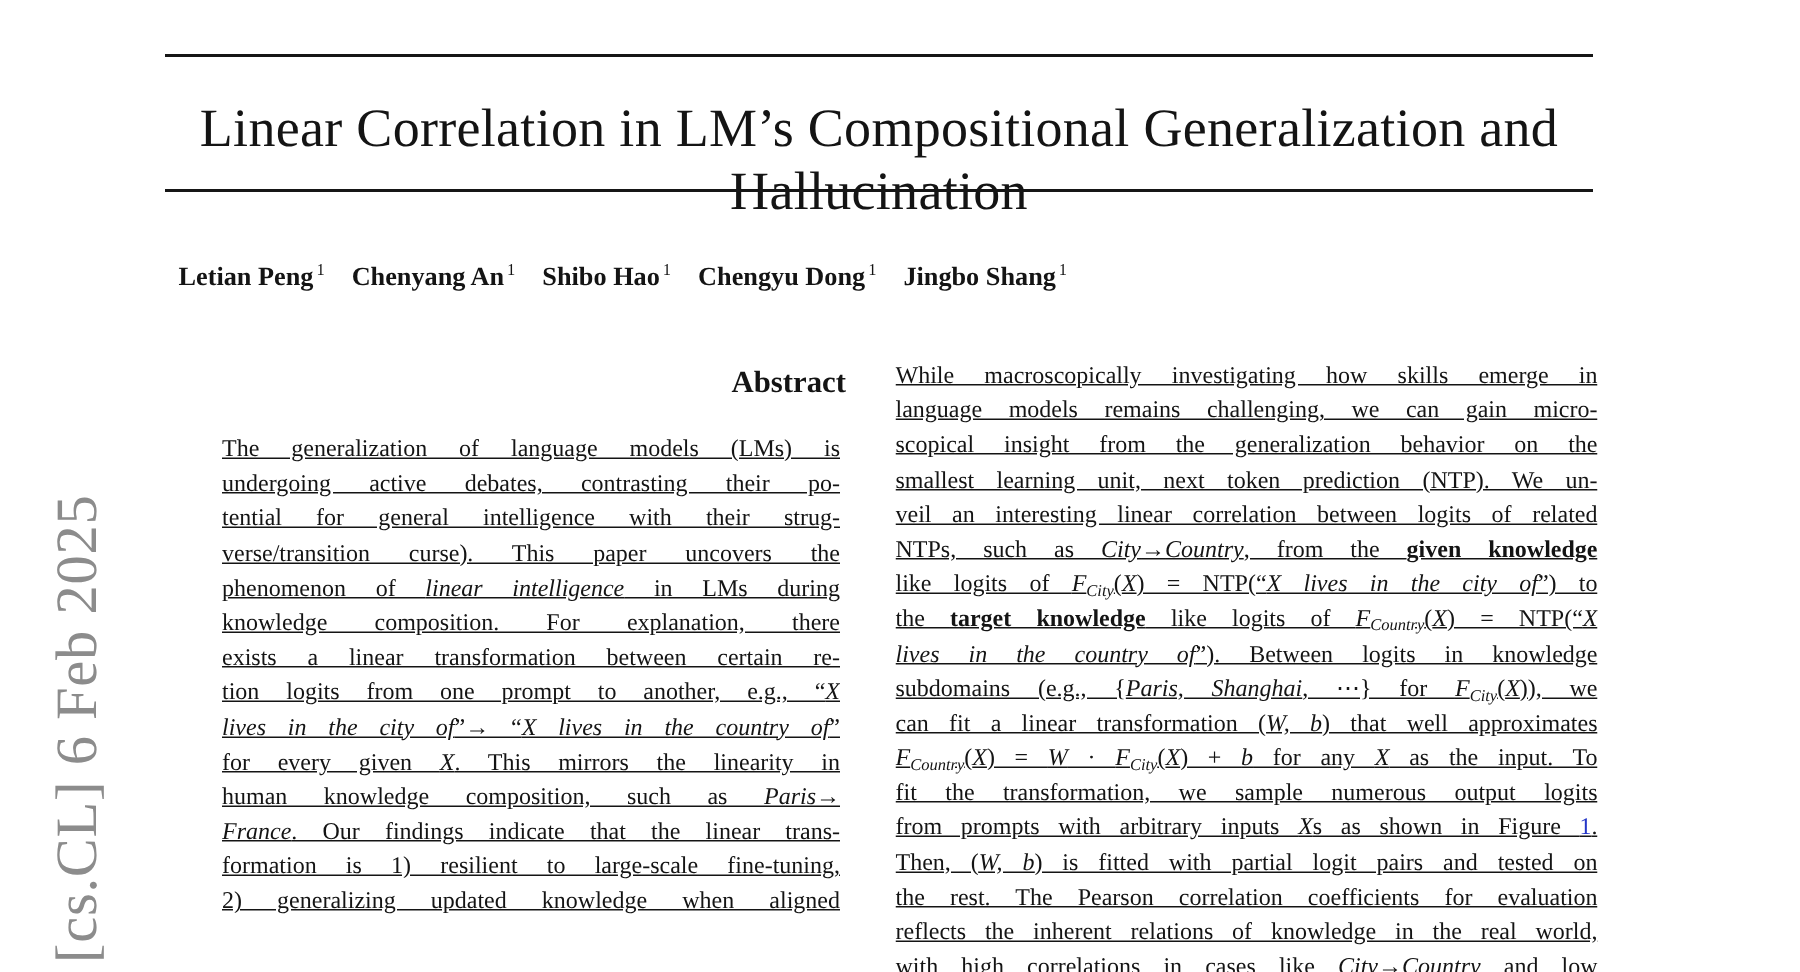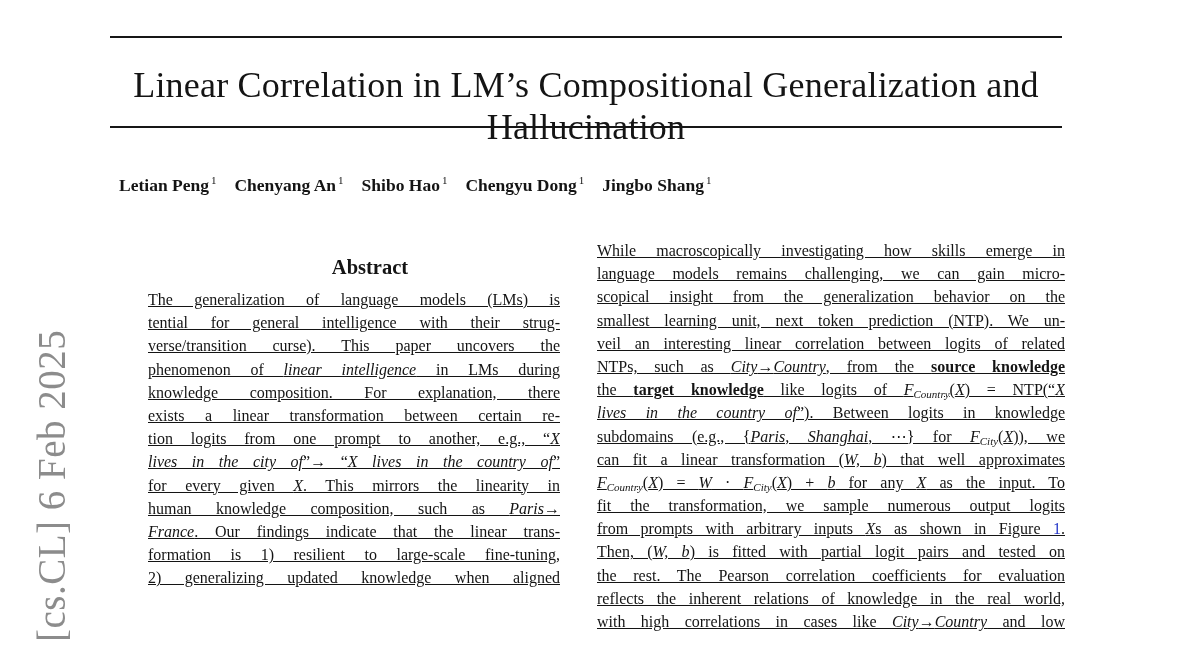--- a/index.html
+++ b/index.html
@@ -47,22 +47,22 @@
   .author { margin: 0 9px; white-space: nowrap; }
   .author sup.aff {
     font-weight: normal;
     font-size: 11px;
     vertical-align: 7px;
     margin-left: 2px;
   }
   .abs-heading {
     position: absolute;
     left: 148px; width: 412px; top: 240px;
-    margin: 16px;
-    text-align: center;
+    margin: 4px;
+    text-align: right;
     font-size: 20.5px;
     font-weight: bold;
   }
   .col {
     position: absolute;
     font-size: 16px;
   }
   .col-left  { left: 148px; width: 412px; top: 288px; }
   .col-right { left: 597px; width: 468px; top: 239px; }
   .jline {
@@ -87,40 +87,42 @@
 
   <div class="rule rule-top"></div>
   <h1 class="title">Linear Correlation in LM’s Compositional Generalization and Hallucination</h1>
   <div class="rule rule-bottom"></div>
 
   <div class="authors"><span class="author"><span>Letian Peng</span><sup class="aff">1</sup></span><span class="author"><span>Chenyang An</span><sup class="aff">1</sup></span><span class="author"><span>Shibo Hao</span><sup class="aff">1</sup></span><span class="author"><span>Chengyu Dong</span><sup class="aff">1</sup></span><span class="author"><span>Jingbo Shang</span><sup class="aff">1</sup></span></div>
 
   <h2 class="abs-heading">Abstract</h2>
   <div class="col col-left">
       <div class="jline"><span>The generalization of language models (LMs) is</span></div>
+      <div class="jline"><span>undergoing active debates, contrasting their po-</span></div>
       <div class="jline"><span>tential for general intelligence with their strug-</span></div>
       <div class="jline"><span>verse/transition curse).  This paper uncovers the</span></div>
       <div class="jline"><span>phenomenon of </span><span class="s-i">linear intelligence</span><span> in LMs during</span></div>
       <div class="jline"><span>knowledge composition.  For explanation, there</span></div>
       <div class="jline"><span>exists a linear transformation between certain re-</span></div>
       <div class="jline"><span>tion logits from one prompt to another, e.g., “</span><span class="s-i">X</span></div>
       <div class="jline"><span class="s-i">lives in the city of</span><span>”→ “</span><span class="s-i">X lives in the country of</span><span>”</span></div>
       <div class="jline"><span>for every given </span><span class="s-i">X</span><span>.  This mirrors the linearity in</span></div>
       <div class="jline"><span>human knowledge composition, such as </span><span class="s-i">Paris</span><span>→</span></div>
       <div class="jline"><span class="s-i">France</span><span>. Our findings indicate that the linear trans-</span></div>
       <div class="jline"><span>formation is 1) resilient to large-scale fine-tuning,</span></div>
       <div class="jline"><span>2) generalizing updated knowledge when aligned</span></div>
     </div>
   <div class="col col-right">
       <div class="jline"><span>While macroscopically investigating how skills emerge in</span></div>
       <div class="jline"><span>language models remains challenging, we can gain micro-</span></div>
       <div class="jline"><span>scopical insight from the generalization behavior on the</span></div>
       <div class="jline"><span>smallest learning unit, next token prediction (NTP). We un-</span></div>
       <div class="jline"><span>veil an interesting linear correlation between logits of related</span></div>
-      <div class="jline"><span>NTPs, such as </span><span class="s-i">City</span><span>→</span><span class="s-i">Country</span><span>, from the </span><span class="s-b">source knowledge</span></div>
+      <div class="jline"><span>NTPs, such as </span><span class="s-i">City</span><span>→</span><span class="s-i">Country</span><span>, from the </span><span class="s-b">given knowledge</span></div>
+      <div class="jline"><span>like logits of </span><span class="s-i">F</span><span class="s-sub">City</span><span>(</span><span class="s-i">X</span><span>) = NTP(“</span><span class="s-i">X lives in the city of</span><span>”) to</span></div>
       <div class="jline"><span>the </span><span class="s-b">target knowledge</span><span> like logits of </span><span class="s-i">F</span><span class="s-sub">Country</span><span>(</span><span class="s-i">X</span><span>) = NTP(“</span><span class="s-i">X</span></div>
       <div class="jline"><span class="s-i">lives in the country of</span><span>”).  Between logits in knowledge</span></div>
       <div class="jline"><span>subdomains (e.g., {</span><span class="s-i">Paris, Shanghai</span><span>, ⋯} for </span><span class="s-i">F</span><span class="s-sub">City</span><span>(</span><span class="s-i">X</span><span>)), we</span></div>
       <div class="jline"><span>can fit a linear transformation (</span><span class="s-i">W, b</span><span>) that well approximates</span></div>
       <div class="jline"><span class="s-i">F</span><span class="s-sub">Country</span><span>(</span><span class="s-i">X</span><span>) = </span><span class="s-i">W</span><span> · </span><span class="s-i">F</span><span class="s-sub">City</span><span>(</span><span class="s-i">X</span><span>) + </span><span class="s-i">b</span><span> for any </span><span class="s-i">X</span><span> as the input. To</span></div>
       <div class="jline"><span>fit the transformation, we sample numerous output logits</span></div>
       <div class="jline"><span>from prompts with arbitrary inputs </span><span class="s-i">X</span><span>s as shown in Figure </span><span class="s-link">1</span><span>.</span></div>
       <div class="jline"><span>Then, (</span><span class="s-i">W, b</span><span>) is fitted with partial logit pairs and tested on</span></div>
       <div class="jline"><span>the rest.  The Pearson correlation coefficients for evaluation</span></div>
       <div class="jline"><span>reflects the inherent relations of knowledge in the real world,</span></div>

